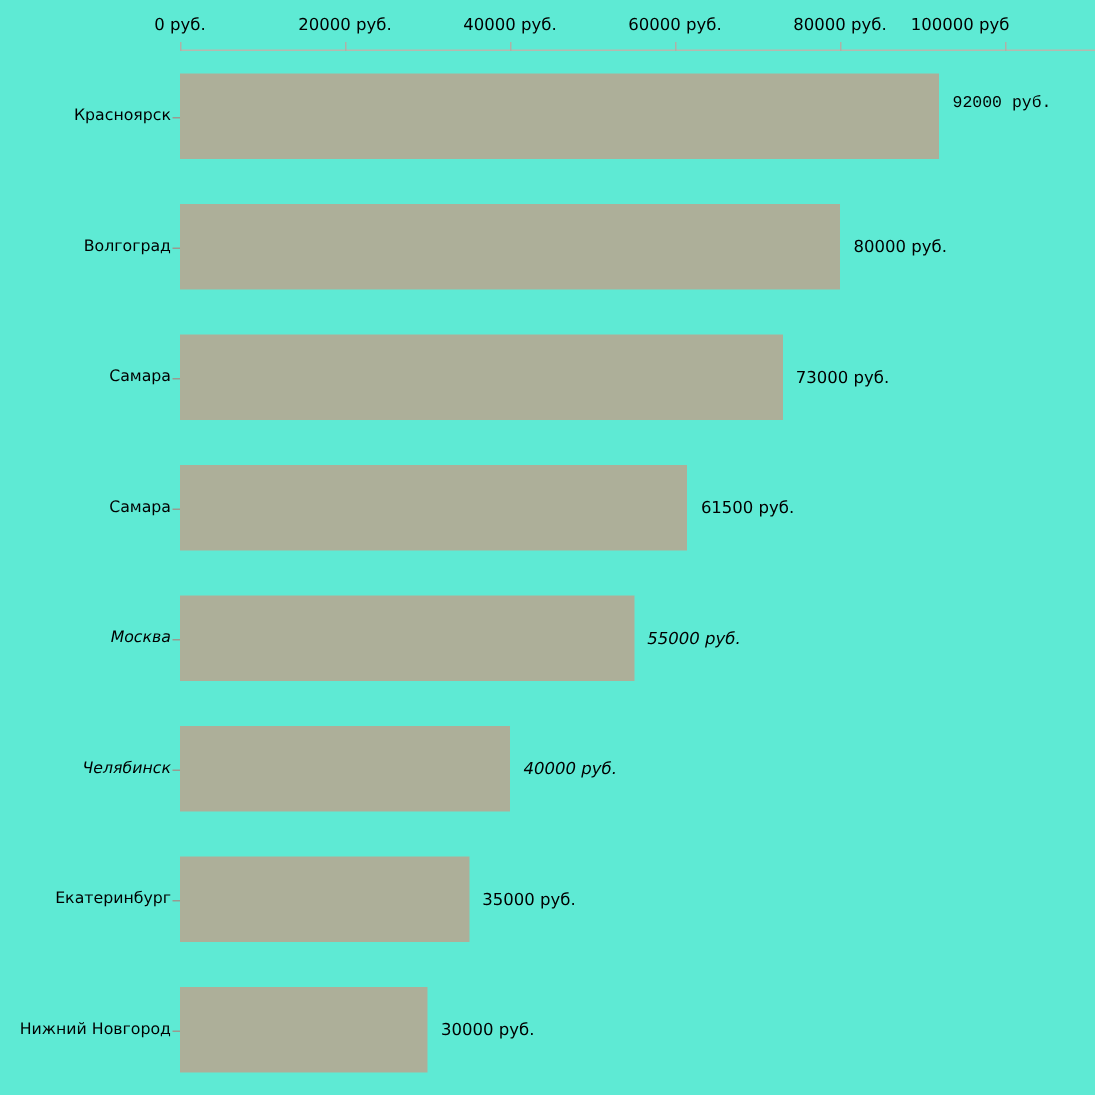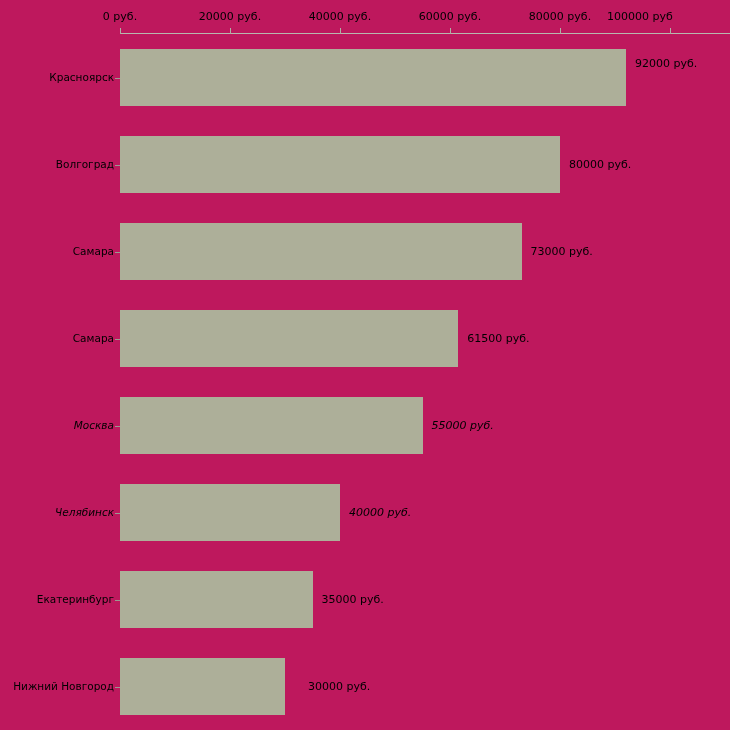--- a/index.html
+++ b/index.html
@@ -11,21 +11,21 @@
     height: 730px;
     background: #ffffff;
     font-family: "DejaVu Sans", sans-serif;
     overflow: hidden;
   }
 
   #chart-root {
     position: relative;
     width: 730px;
     height: 730px;
-    background: #be185d;
+    background: #5eead4;
   }
 
   
   .x-axis {
     position: absolute;
     left: 0;
     top: 0;
     width: 730px;
     height: 34px;
   }
@@ -121,21 +121,21 @@
       <div class="x-tick-label" style="left: 560px;">80000 руб.</div>
       <div class="x-tick" style="left: 670px;"></div>
       <div class="x-tick-label" style="left: 640px;">100000 руб</div>
     </div>
 
   <div class="plot-area">
       <div class="bar-row" style="top: 15px; height: 57px;">
         <div class="bar" style="width: 506px; background: rgb(173, 175, 153);"></div>
         <div class="cat-tick" style="top: 28.5px;"></div>
         <div class="cat-label" style="top: 22.5px;">Красноярск</div>
-        <div class="value-label" style="left: 635px; top: 9px;">92000 руб.</div>
+        <div class="value-label" style="left: 635px; top: 15px; font-family: Liberation Mono, monospace;">92000 руб.</div>
       </div>
       <div class="bar-row" style="top: 102px; height: 57px;">
         <div class="bar" style="width: 440px; background: rgb(173, 175, 153);"></div>
         <div class="cat-tick" style="top: 28.5px;"></div>
         <div class="cat-label" style="top: 22.5px;">Волгоград</div>
         <div class="value-label" style="left: 569px; top: 22.5px;">80000 руб.</div>
       </div>
       <div class="bar-row" style="top: 189px; height: 57px;">
         <div class="bar" style="width: 401.5px; background: rgb(173, 175, 153);"></div>
         <div class="cat-tick" style="top: 28.5px;"></div>
@@ -163,17 +163,17 @@
       <div class="bar-row" style="top: 537px; height: 57px;">
         <div class="bar" style="width: 192.5px; background: rgb(173, 175, 153);"></div>
         <div class="cat-tick" style="top: 28.5px;"></div>
         <div class="cat-label" style="top: 22.5px;">Екатеринбург</div>
         <div class="value-label" style="left: 321.5px; top: 22.5px;">35000 руб.</div>
       </div>
       <div class="bar-row" style="top: 624px; height: 57px;">
         <div class="bar" style="width: 165px; background: rgb(173, 175, 153);"></div>
         <div class="cat-tick" style="top: 28.5px;"></div>
         <div class="cat-label" style="top: 22.5px;">Нижний Новгород</div>
-        <div class="value-label" style="left: 308px; top: 22.5px;">30000 руб.</div>
+        <div class="value-label" style="left: 294px; top: 22.5px;">30000 руб.</div>
       </div>
     </div>
 
 </div>
 
 </body></html>

